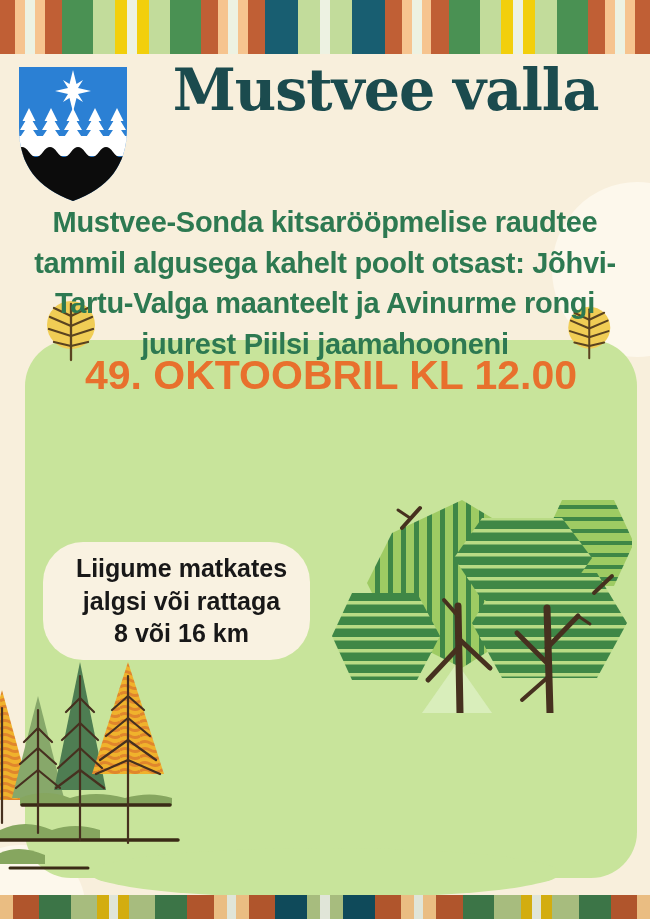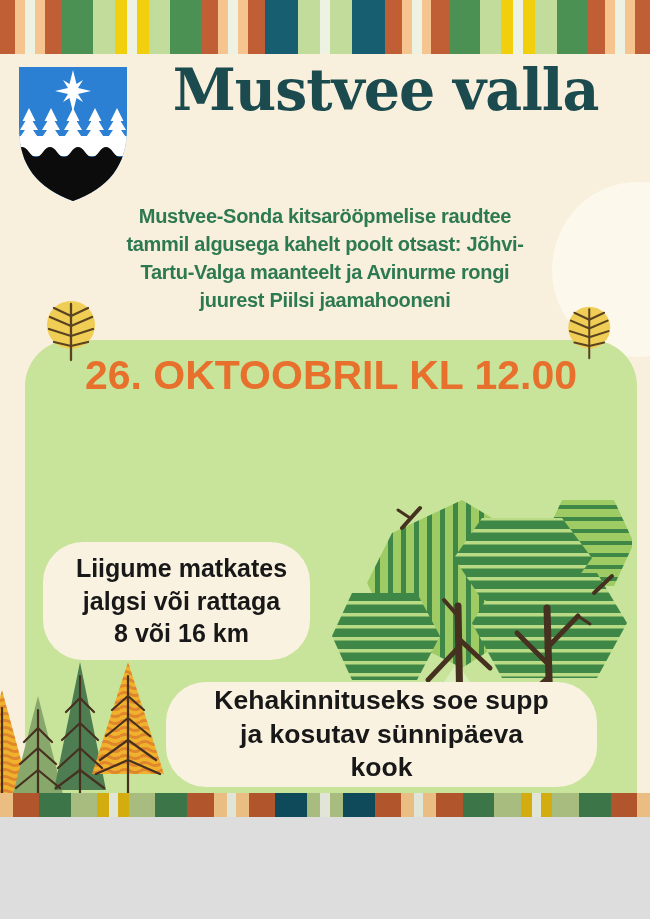--- a/index.html
+++ b/index.html
@@ -12,36 +12,36 @@
     --peach2:#eabd82; --rust2:#b0552c; --dgreen:#3c7547; --sage:#a7bc7e;
     --gold:#d3ad0f; --gray:#e0e5d8; --dteal:#0f4a5a;
     --canopy-light:#9ecb63; --canopy-dark:#3f8746; --canopy-lite2:#b9db85;
     --bush:#d9eebb; --branch:#46301f;
     --pine-sage:#87a86a; --pine-green:#4e7d52; --pine-yellow:#f0b22c;
     --pine-orange:#e0862c; --leaf-yellow:#f0cd55; --leaf-vein:#5a4320;
     --ground-green:#86a65f; --soil:#3a2a16;
   }
   *{box-sizing:border-box;}
   html,body{margin:0;padding:0;background:#dddddd;}
-  .poster{position:relative;width:650px;height:817px;background:var(--bg);
+  .poster{position:relative;width:650px;height:919px;background:var(--bg);
     overflow:hidden;font-family:"Liberation Sans",sans-serif;margin:0 auto;}
   .border{position:absolute;left:0;right:0;display:flex;z-index:6;}
   .border.top{top:0;height:54px;}
   .border.bottom{bottom:0;height:24px;}
   .blob{position:absolute;border-radius:50%;background:var(--bg-blob);z-index:0;}
   .blob-r{left:552px;top:182px;width:170px;height:175px;}
   .blob-bl{left:-45px;top:845px;width:130px;height:120px;}
   .shield{position:absolute;left:15px;top:64px;width:116px;height:140px;z-index:5;}
   .titles{position:absolute;left:133px;top:60px;width:505px;text-align:center;z-index:5;}
   .title1{font-family:"DejaVu Serif",serif;font-weight:bold;font-size:57px;
     line-height:1.04;color:var(--title-teal);letter-spacing:-1px;}
   .title2{font-family:"DejaVu Serif",serif;font-weight:bold;font-size:48px;
     line-height:1.05;color:var(--title-teal);letter-spacing:-1px;margin-top:3px;}
   .intro{position:absolute;top:202px;left:15px;width:620px;margin:0;text-align:center;
-    font-size:20px;font-weight:bold;color:var(--intro-green);line-height:1.4;
+    font-size:29px;font-weight:bold;color:var(--intro-green);line-height:1.4;
     white-space:pre-line;z-index:5;letter-spacing:-0.3px;}
   .panel{position:absolute;left:25px;top:340px;width:612px;height:538px;
     background:var(--panel);border-radius:46px;z-index:1;}
   .panel-bulge{position:absolute;left:90px;top:848px;width:470px;height:50px;
     background:var(--panel);border-radius:50%;z-index:1;}
   .date{position:absolute;left:25px;top:352px;width:612px;text-align:center;
     font-size:41px;font-weight:bold;color:var(--accent-orange);z-index:5;}
   .box{position:absolute;background:var(--box);border-radius:40px;display:flex;
     align-items:center;justify-content:center;z-index:3;}
   .box-text{text-align:center;font-weight:bold;color:var(--text-dark);white-space:pre-line;}
@@ -116,21 +116,21 @@
     <circle cx="33" cy="27" r="24" style="fill:var(--leaf-yellow)"></circle>
     <g style="stroke:var(--leaf-vein);stroke-width:2.3;stroke-linecap:round" fill="none">
       <path d="M33,62 L33,6"></path>
       <path d="M33,18 L50,10 M33,18 L16,10"></path>
       <path d="M33,28 L54,19 M33,28 L12,19"></path>
       <path d="M33,38 L55,31 M33,38 L11,31"></path>
       <path d="M33,48 L50,44 M33,48 L16,44"></path>
     </g>
   </svg>
 
-  <div class="date">26. OKTOOBRIL KL 12.00</div>
+  <div class="date">49. OKTOOBRIL KL 12.00</div>
 
   <svg class="trees" viewBox="0 0 300 225">
     <defs>
       <pattern id="vs" width="13" height="13" patternUnits="userSpaceOnUse">
         <rect width="13" height="13" style="fill:var(--canopy-light)"></rect>
         <rect x="4" width="5" height="13" style="fill:var(--canopy-dark)"></rect>
       </pattern>
       <pattern id="hs" width="12" height="12" patternUnits="userSpaceOnUse">
         <rect width="12" height="12" style="fill:var(--canopy-dark)"></rect>
         <rect y="5" width="12" height="3.5" style="fill:var(--canopy-lite2)"></rect>
@@ -192,25 +192,20 @@
       <path d="M2,60 V175"></path>
       <path d="M38,62 V185"></path>
       <path d="M38,80 L24,94 M38,80 L52,94 M38,100 L20,116 M38,100 L56,116 M38,122 L16,140 M38,122 L60,140"></path>
       <path d="M80,28 V192"></path>
       <path d="M80,50 L66,64 M80,50 L94,64 M80,75 L62,92 M80,75 L98,92 M80,100 L58,120 M80,100 L102,120 M80,122 L56,140 M80,122 L104,140"></path>
       <path d="M128,28 V195"></path>
       <path d="M128,48 L112,62 M128,48 L144,62 M128,70 L106,88 M128,70 L150,88 M128,92 L100,112 M128,92 L156,112 M128,112 L96,126 M128,112 L160,126"></path>
     </g>
   </svg>
 
-  <div class="box box3">
-    <div class="box-text">Kehakinnituseks soe supp
-ja kosutav sünnipäeva
-kook</div>
-  </div>
 
 
   <div class="border top">
       <div class="stripe" style="flex: 14 14 0px; background: var(--rust);"></div>
       <div class="stripe" style="flex: 9 9 0px; background: var(--peach);"></div>
       <div class="stripe" style="flex: 9 9 0px; background: var(--cream-s);"></div>
       <div class="stripe" style="flex: 9 9 0px; background: var(--peach);"></div>
       <div class="stripe" style="flex: 16 16 0px; background: var(--rust);"></div>
       <div class="stripe" style="flex: 28 28 0px; background: var(--green-s);"></div>
       <div class="stripe" style="flex: 20 20 0px; background: var(--lgreen);"></div>

